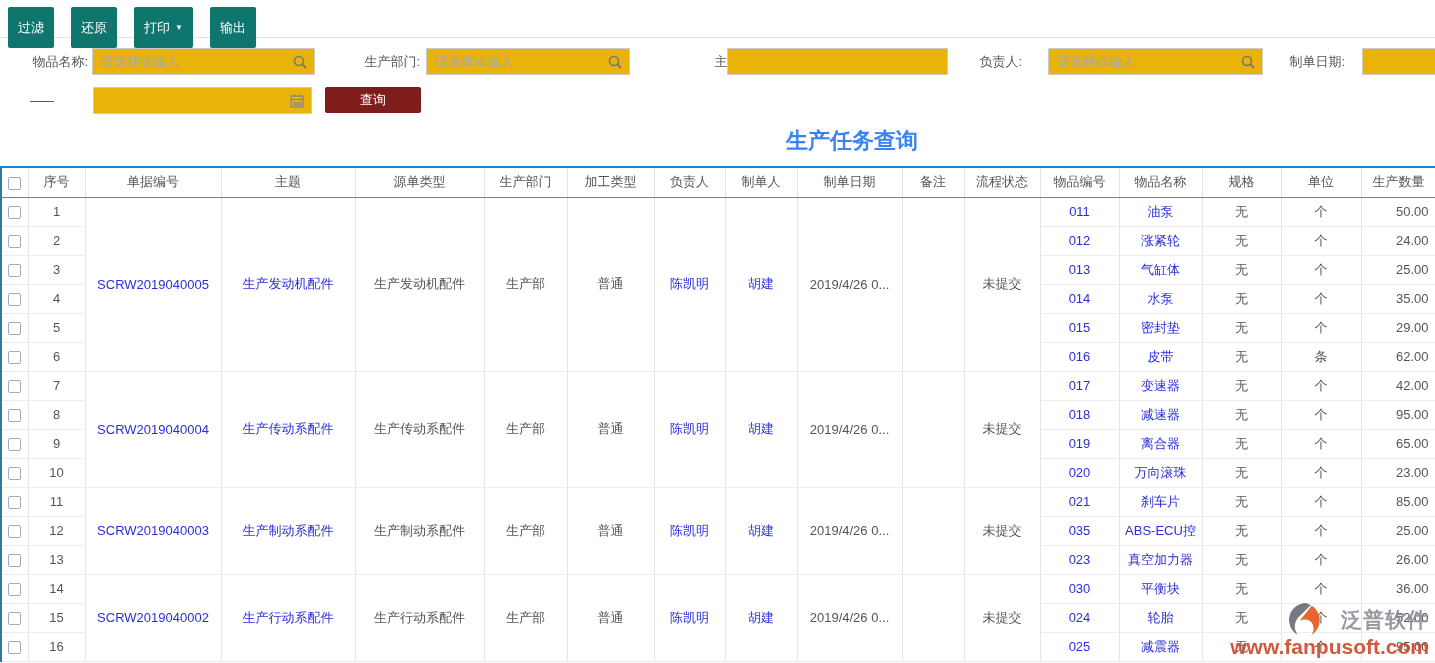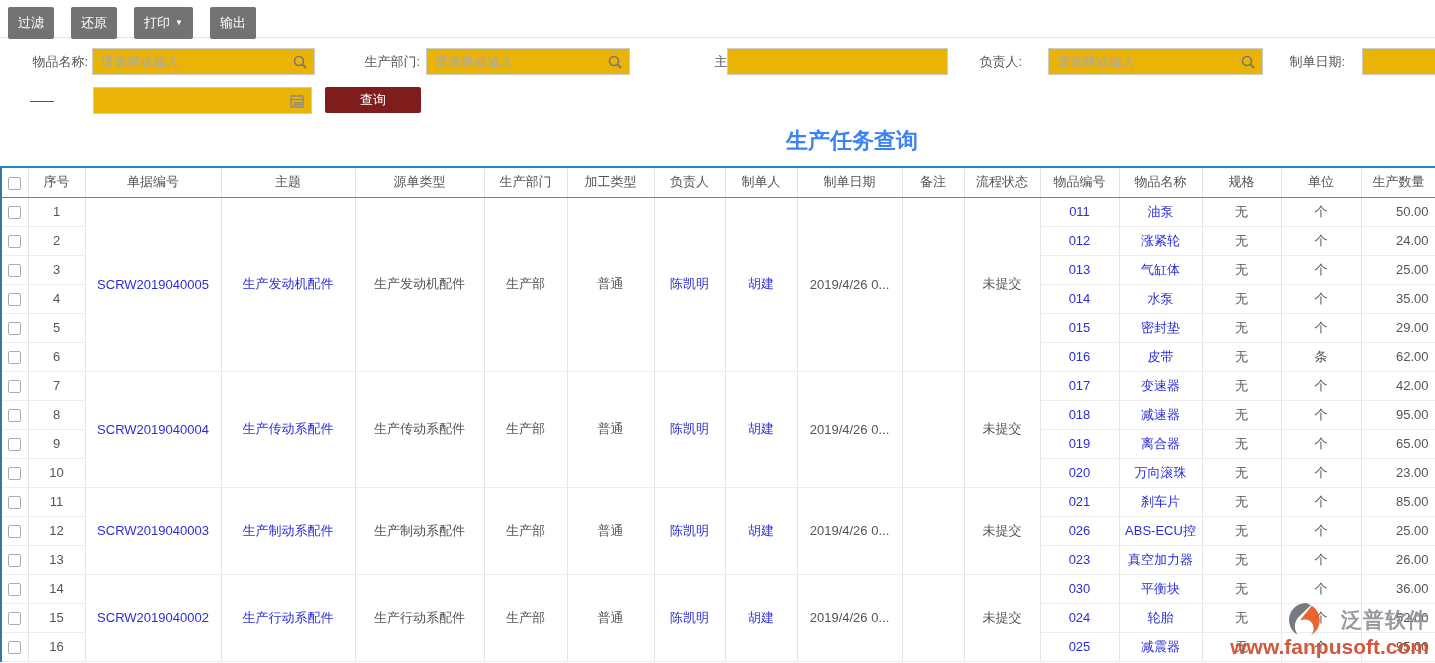--- a/index.html
+++ b/index.html
@@ -2,21 +2,21 @@
 <html><head>
 <meta charset="utf-8">
 <style>
   * { margin:0; padding:0; box-sizing:border-box; }
   html,body { width:1435px; height:663px; overflow:hidden; background:#fff;
     font-family:"Liberation Sans","DejaVu Sans",sans-serif; color:#555; }
   .app { position:relative; width:1435px; height:663px; }
 
   
   .toolbar { height:38px; padding:7px 0 0 8px; border-bottom:1px solid #e2e2e2; display:flex; gap:17px; }
-  .tbtn { min-width:38px; height:32px; padding:0 10px; background:#737373; color:#fff;
+  .tbtn { min-width:38px; height:41px; padding:0 10px; background:#0f766e; color:#fff;
     border:none; border-radius:2px; font-size:13px; cursor:pointer; display:flex; align-items:center; gap:5px;
     font-family:inherit; }
   .tbtn .caret { font-size:8px; line-height:1; }
 
   
   .filters { position:relative; height:80px; }
   .flabel { position:absolute; top:15px; font-size:13px; color:#555; text-align:right; }
   .finput { position:absolute; top:10px; height:27px; border:1px solid #ccc; background:#eab308; }
   .finput input { border:none; outline:none; width:100%; height:100%; padding:0 24px 0 8px;
     font-size:13px; color:#555; font-family:inherit; background:transparent; }
@@ -294,21 +294,21 @@
           <td rowspan="3">未提交</td>
           <td><a class="lnk">021</a></td>
           <td><a class="lnk">刹车片</a></td>
           <td>无</td>
           <td>个</td>
           <td class="num">85.00</td>
         </tr>
         <tr>
           <td><span class="cb"></span></td>
           <td>12</td>
-          <td><a class="lnk">026</a></td>
+          <td><a class="lnk">035</a></td>
           <td><a class="lnk">ABS-ECU控</a></td>
           <td>无</td>
           <td>个</td>
           <td class="num">25.00</td>
         </tr>
         <tr>
           <td><span class="cb"></span></td>
           <td>13</td>
           <td><a class="lnk">023</a></td>
           <td><a class="lnk">真空加力器</a></td>

